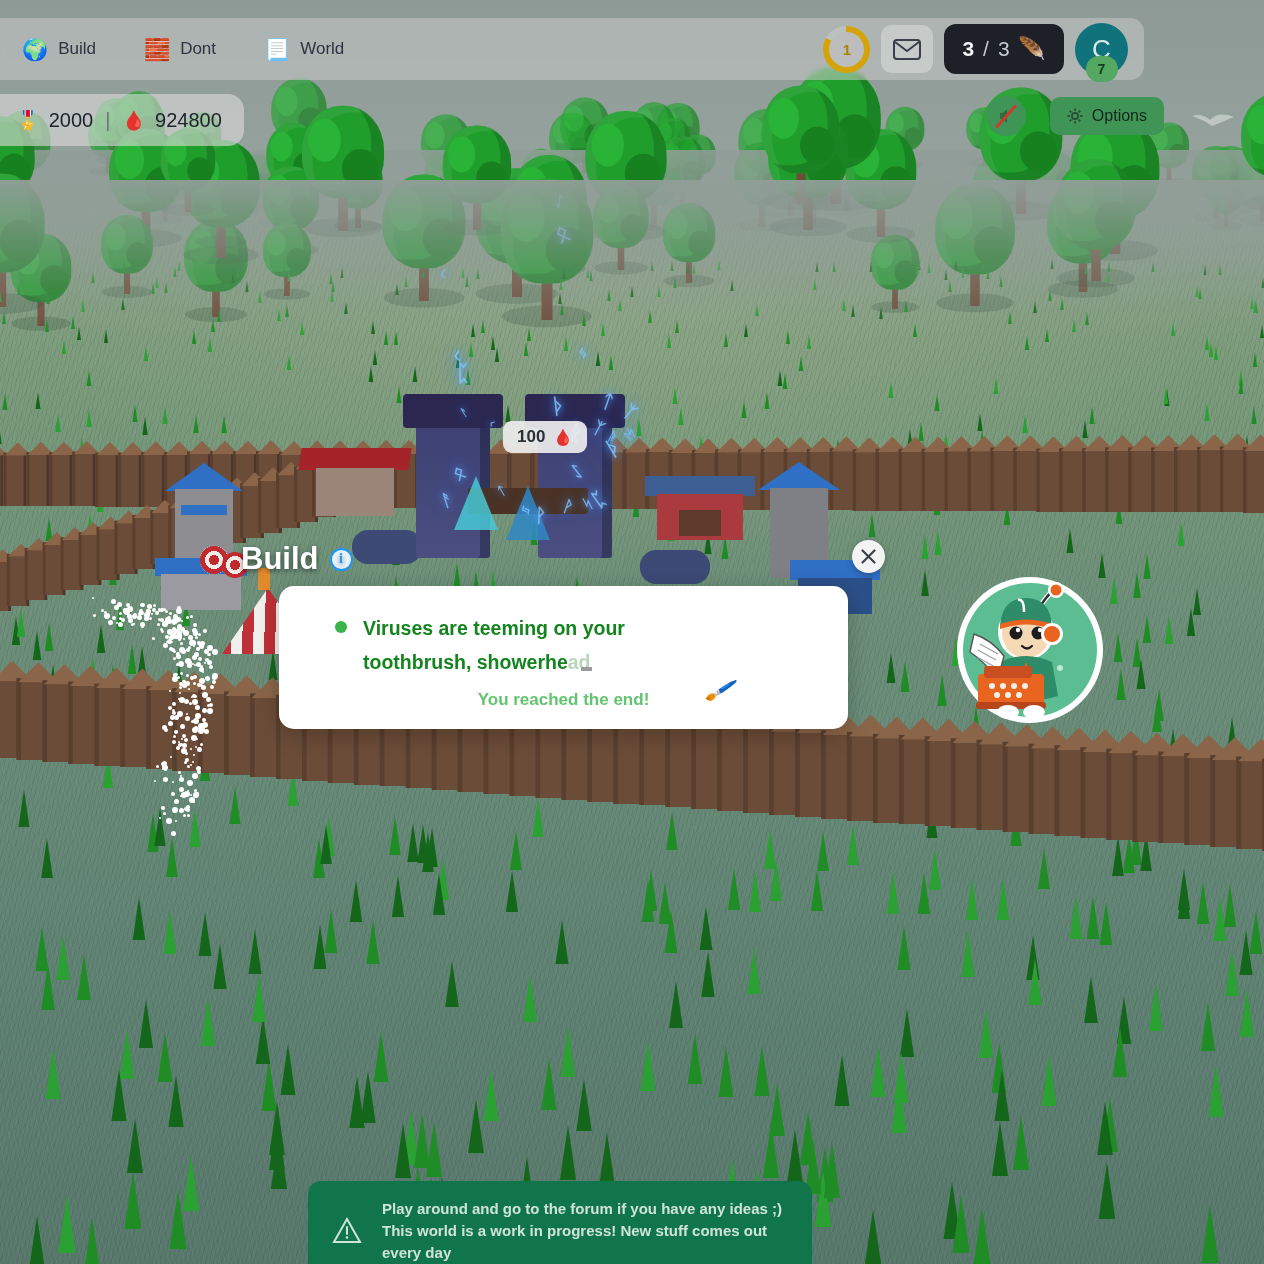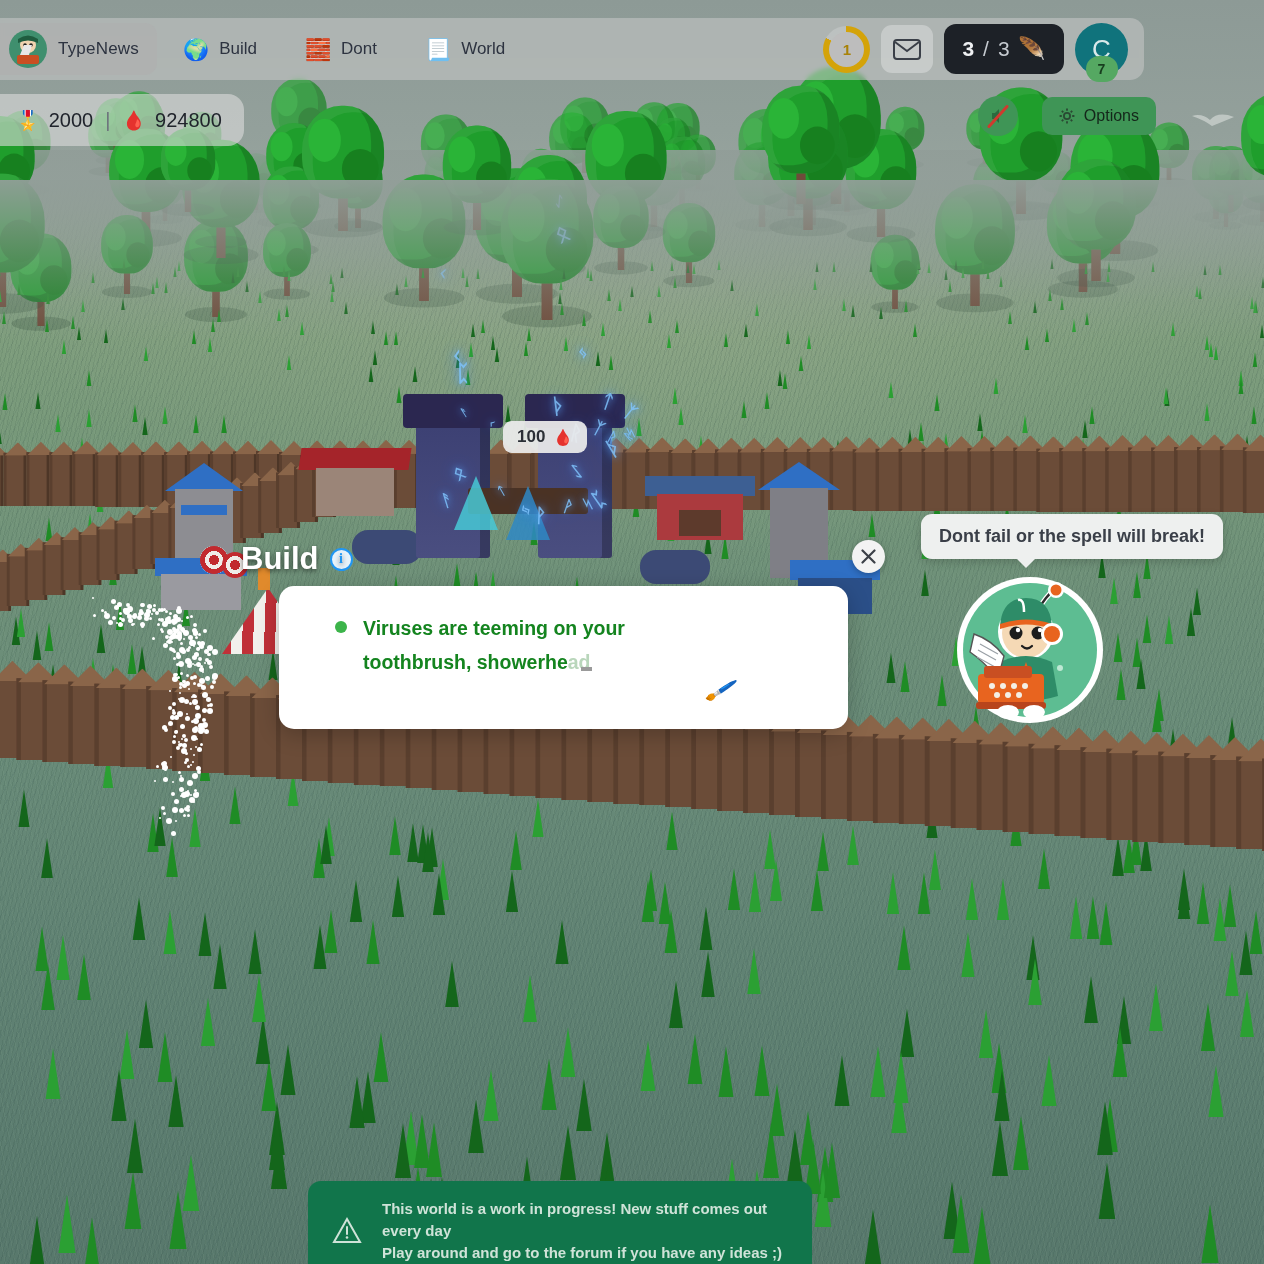--- a/index.html
+++ b/index.html
@@ -156,21 +156,21 @@
 
   .resbar {
     position:absolute; left:0; top:94px; height:52px;
     background: rgba(218,218,218,.62);
     border-radius: 0 16px 16px 0;
     display:flex; align-items:center; gap:9px; padding:0 22px 0 16px;
     font-size:20px; color:#20242c; font-weight:400;
   }
   .resbar .sep { color:#6d737d; font-weight:300; margin:0 3px; }
 
-  .rightctl { position:absolute; right:108px; top:96px; display:flex; align-items:center; gap:24px; }
+  .rightctl { position:absolute; right:100px; top:96px; display:flex; align-items:center; gap:24px; }
   .mutebtn {
     position:relative; width:40px; height:40px; border-radius:50%; background:#3f9556;
     display:flex; align-items:center; justify-content:center; cursor:pointer;
   }
   .mutebtn .slash { position:absolute; width:30px; height:3px; background:#cf3a2e;
                     transform:rotate(-48deg); border-radius:2px; }
   .optbtn {
     background:#3f9556; color:#14261a; border:none; border-radius:10px;
     height:38px; padding:0 17px; font-size:16px; font-weight:400; cursor:pointer;
     display:flex; align-items:center; gap:9px; font-family:inherit;
@@ -1681,32 +1681,20 @@
           <div class="pdot" style="left:64px;top:207px;width:2px;height:2px;"></div>
           <div class="pdot" style="left:89px;top:197px;width:4px;height:4px;"></div>
           <div class="pdot" style="left:80px;top:210px;width:2px;height:2px;"></div>
           <div class="pdot" style="left:76px;top:221px;width:5px;height:5px;"></div>
         </div>
     </div>
     <div class="ground-haze"></div>
   </div>
 
   <div class="topbar">
-    <div class="brand">
-      <svg class="brand-logo" viewBox="0 0 40 40">
-        <circle cx="20" cy="20" r="19" fill="#3f8f6e"></circle>
-        <circle cx="20" cy="16" r="8" fill="#f0d3b0"></circle>
-        <path d="M10 10 q10 -7 20 0 l0 4 q-10 -5 -20 0z" fill="#1f5c3f"></path>
-        <circle cx="17" cy="16" r="1.8" fill="#222"></circle>
-          <circle cx="23" cy="16" r="1.8" fill="#222"></circle>
-        <rect x="9" y="26" width="22" height="9" rx="2" fill="#c94f22"></rect>
-        <path d="M12 26 l4 -10 h8 l-3 10z" fill="#e8e8e8"></path>
-      </svg>
-      <span class="brand-name">TypeNews</span>
-    </div>
 
     <div class="navitem">
       <span class="navicon">🌍</span>
       <span>Build</span>
     </div>
     <div class="navitem">
       <span class="navicon">🧱</span>
       <span>Dont</span>
     </div>
     <div class="navitem">
@@ -1786,25 +1774,23 @@
     </svg>
   </button>
 
   <div class="type-card">
     <div class="type-line">
       <span class="bullet"></span>
       <div class="type-text"><span>Viruses are teeming on your toothbrush, showerhe</span><span class="untyped">ad</span><span class="caret"></span>
         <span class="quill">🖌️</span>
       </div>
     </div>
+    <div class="end-note">You reached the end!</div>
   </div>
 
-  <div class="bubble">
-    <span>Dont fail or the spell will break!</span>
-  </div>
   <svg class="mascot" viewBox="0 0 160 160">
     <circle cx="80" cy="80" r="73" fill="#fff"></circle>
     <circle cx="80" cy="80" r="67" fill="#5dbd92"></circle>
     <circle cx="54" cy="62" r="3" fill="#bfe8d4"></circle>
     <circle cx="110" cy="98" r="3" fill="#bfe8d4"></circle>
 
     <path d="M88 40 q8 -14 16 -20" stroke="#fff" stroke-width="5" fill="none"></path>
     <path d="M88 40 q8 -14 16 -20" stroke="#2b2b2b" stroke-width="2.4" fill="none"></path>
     <circle cx="106" cy="20" r="8" fill="#fff"></circle>
     <circle cx="106" cy="20" r="5.5" fill="#e8641f"></circle>
@@ -1850,18 +1836,18 @@
     <ellipse cx="84" cy="142" rx="11" ry="7" fill="#fff"></ellipse>
   </svg>
 
   <div class="toast">
     <svg width="30" height="30" viewBox="0 0 30 30">
       <path d="M15 3 L28 26 H2 Z" fill="none" stroke="#cfe3d8" stroke-width="2"></path>
       <path d="M15 11 v7" stroke="#cfe3d8" stroke-width="2" stroke-linecap="round"></path>
       <circle cx="15" cy="21.5" r="1.3" fill="#cfe3d8"></circle>
     </svg>
     <div>
+      <div>Play around and go to the forum if you have any ideas ;)</div>
       <div>This world is a work in progress! New stuff comes out every day</div>
-      <div>Play around and go to the forum if you have any ideas ;)</div>
     </div>
   </div>
 
 </div>
 
 </body></html>

